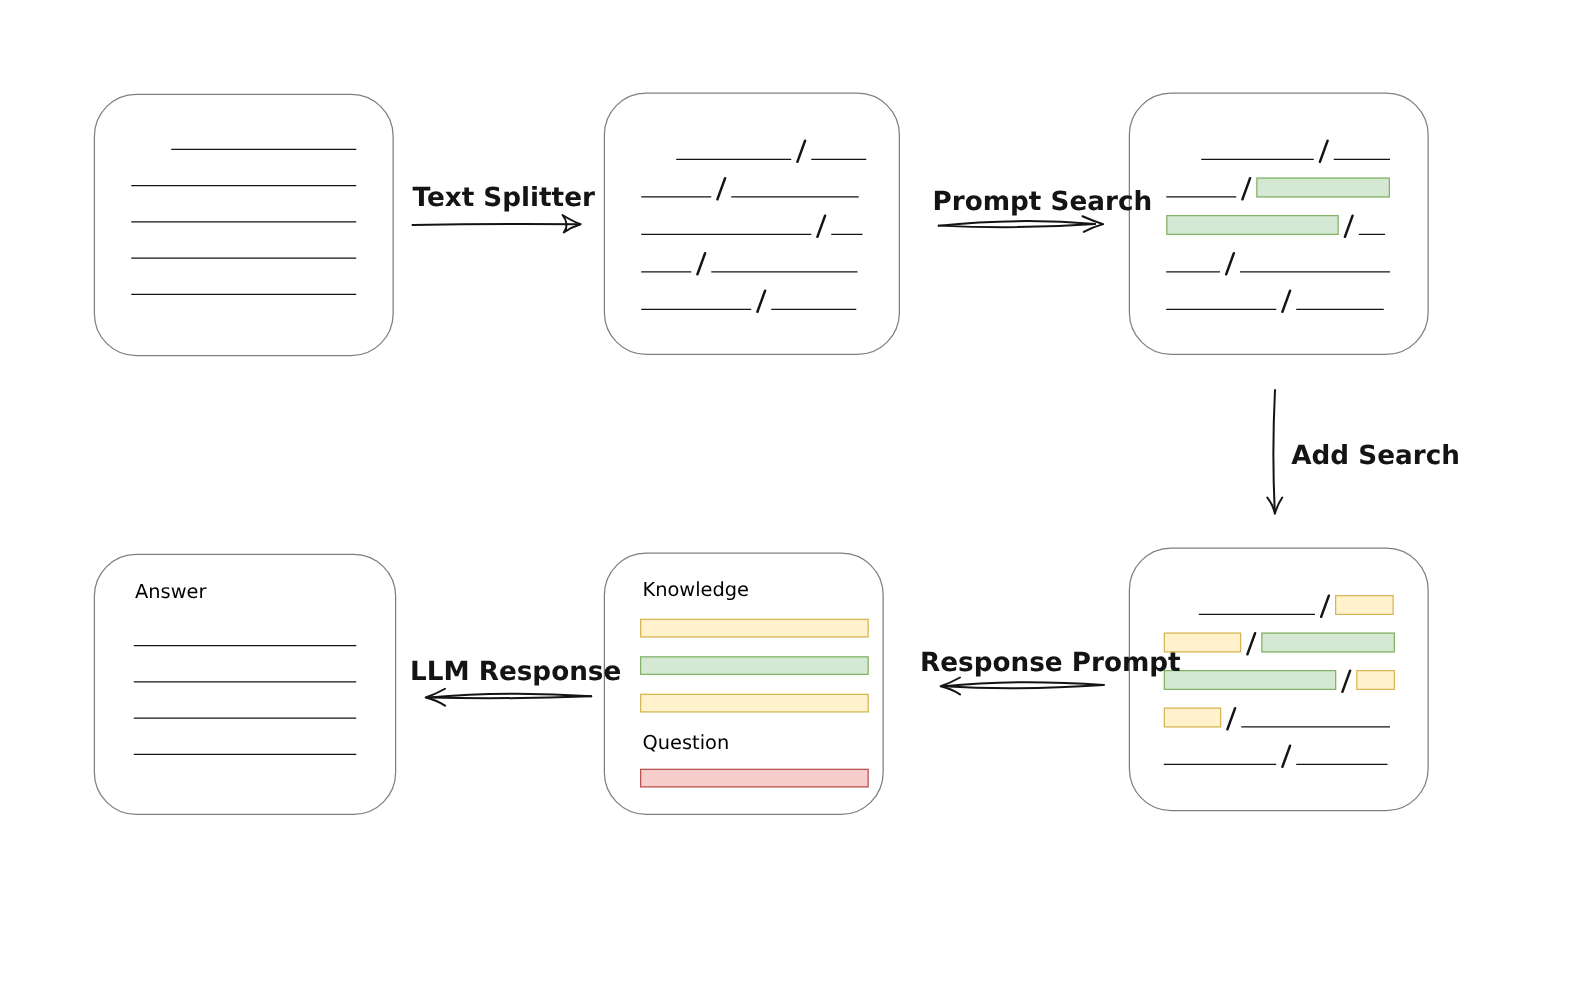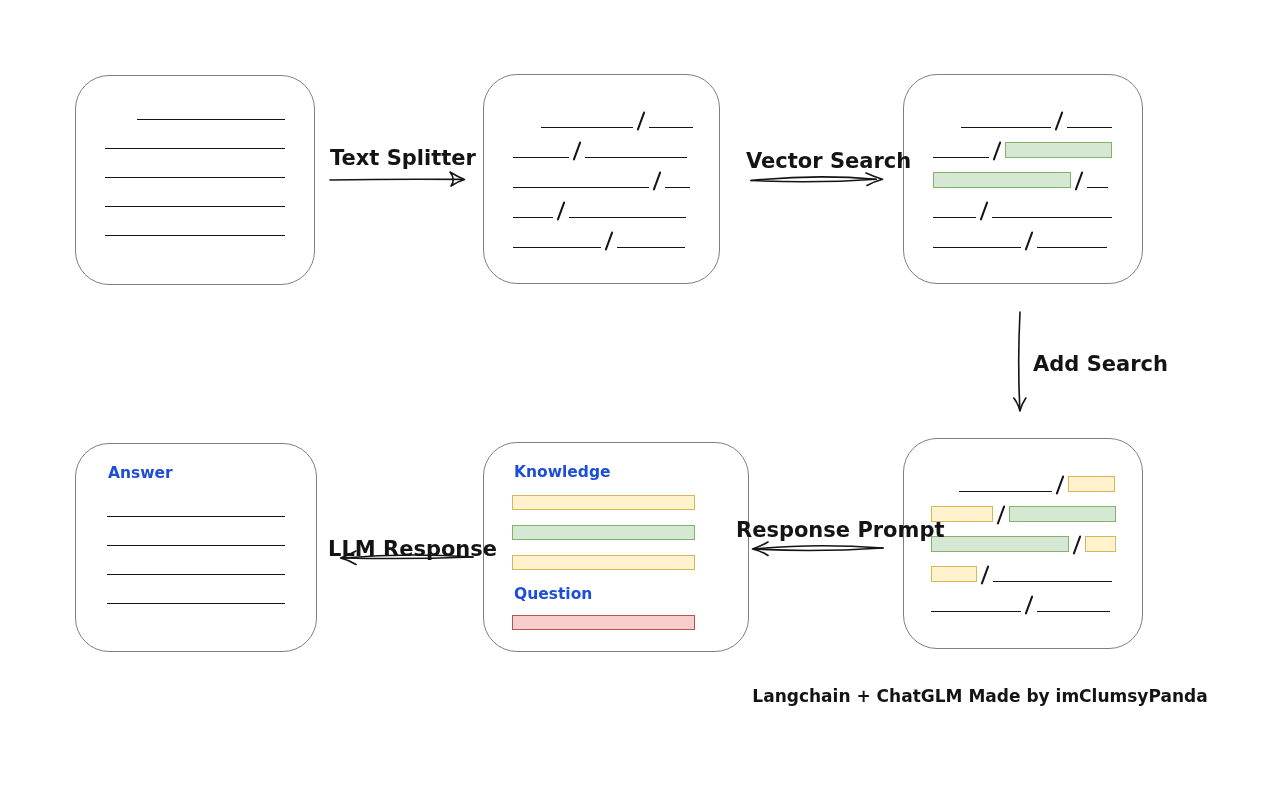--- a/index.html
+++ b/index.html
@@ -19,37 +19,37 @@
   .chunk.yellow { background:var(--chunk-yellow-fill); border-color:var(--chunk-yellow-border); }
   .slash { width:2px; height:20px; background:#141414; transform:rotate(20deg);
            margin:0 7px -3px 7px; border-radius:1px; flex:none; }
 
   
   .bar { height:15px; box-sizing:border-box; border:1.2px solid; margin-bottom:15px; }
   .bar.yellow { background:var(--chunk-yellow-fill); border-color:var(--chunk-yellow-border); }
   .bar.green  { background:var(--chunk-green-fill);  border-color:var(--chunk-green-border); }
   .bar.red    { background:var(--chunk-red-fill);    border-color:var(--chunk-red-border); }
 
-  .node-label { font-size:15.5px; font-weight:700; color:#1d4ed8; }
+  .node-label { font-size:15.5px; font-weight:400; color:#000000; }
 
   .arrow-label { position:absolute; font-size:21px; font-weight:600; color:#141414;
                  text-align:center; white-space:nowrap; }
   .arrow-svg { position:absolute; overflow:visible; }
   .arrow-svg path { stroke:#141414; stroke-width:1.6; fill:none;
                     stroke-linecap:round; stroke-linejoin:round; }
 
   .caption { position:absolute; font-size:17px; font-weight:600; color:#141414;
              text-align:center; white-space:nowrap; }
 
   
   #box-document { left:75px;  top:75px;  width:240px; height:210px; padding:43px 0 0 29px; }
   #box-split    { left:483px; top:74px;  width:237px; height:210px; padding:37px 0 0 29px; }
   #box-matched  { left:903px; top:74px;  width:240px; height:210px; padding:37px 0 0 29px; }
   #box-context  { left:903px; top:438px; width:240px; height:211px; padding:37px 0 0 27px; }
-  #box-prompt   { left:483px; top:442px; width:266px; height:210px; padding:20px 0 0 28px; }
+  #box-prompt   { left:483px; top:442px; width:224px; height:210px; padding:20px 0 0 28px; }
   #box-answer   { left:75px;  top:443px; width:242px; height:209px; padding:20px 0 0 31px; }
 
   #box-prompt .node-label { margin:0 0 14px 2px; }
   #box-prompt .q-label    { margin-top:14px; margin-bottom:12px; }
   #box-answer .node-label { margin:0 0 34px 1px; }
 </style>
 </head>
 <body>
 
 <div class="canvas">
@@ -173,37 +173,36 @@
     <path d="M 2 13 C 45 12.2 95 12 135 12.4"></path>
     <path d="M 122 5 Q 130 10 136.5 12.4 Q 129.5 14.5 123 19 Q 128 12.5 122 5 Z"></path>
   </svg>
   <div class="arrow-label" style="left:330px;top:146px;width:138px">Text Splitter</div>
 
   <svg class="arrow-svg" style="left:748px;top:169px" width="142" height="22">
     <path d="M 3 11.5 Q 68 5 128 10.2"></path>
     <path d="M 3 11.5 Q 68 14.5 128 10.2"></path>
     <path d="M 118 4 Q 127 8 134.5 10.3 Q 126.5 12.5 119 16.5"></path>
   </svg>
-  <div class="arrow-label" style="left:746px;top:149px;width:142px">Vector Search</div>
+  <div class="arrow-label" style="left:746px;top:149px;width:142px">Prompt Search</div>
 
   <svg class="arrow-svg" style="left:1009px;top:310px" width="22" height="112">
     <path d="M 11 2 Q 8.5 52 10.8 99"></path>
     <path d="M 4.8 88 Q 9.5 94 10.9 101 Q 12.8 94 16.8 88"></path>
   </svg>
   <div class="arrow-label" style="left:1033px;top:352px">Add Search</div>
 
   <svg class="arrow-svg" style="left:738px;top:538px" width="148" height="22">
     <path d="M 145 10 Q 75 5 17 11"></path>
     <path d="M 145 10 Q 75 14.5 17 11"></path>
     <path d="M 30 4 Q 22 8.5 14.5 11 Q 23 13 30 17.5"></path>
   </svg>
   <div class="arrow-label" style="left:736px;top:518px;width:150px">Response Prompt</div>
 
   <svg class="arrow-svg" style="left:326px;top:546px" width="150" height="22">
     <path d="M 147 11 Q 80 6.5 17 12"></path>
     <path d="M 147 11 Q 80 13.5 17 12"></path>
     <path d="M 30 5 Q 22 9.5 14.5 12 Q 23 14 30 18.5"></path>
   </svg>
-  <div class="arrow-label" style="left:328px;top:537px;width:146px">LLM Response</div>
-
-  <div class="caption" style="left:740px;top:686px;width:480px">Langchain + ChatGLM Made by imClumsyPanda</div>
+  <div class="arrow-label" style="left:328px;top:525px;width:146px">LLM Response</div>
+
 
 </div>
 
 </body></html>

